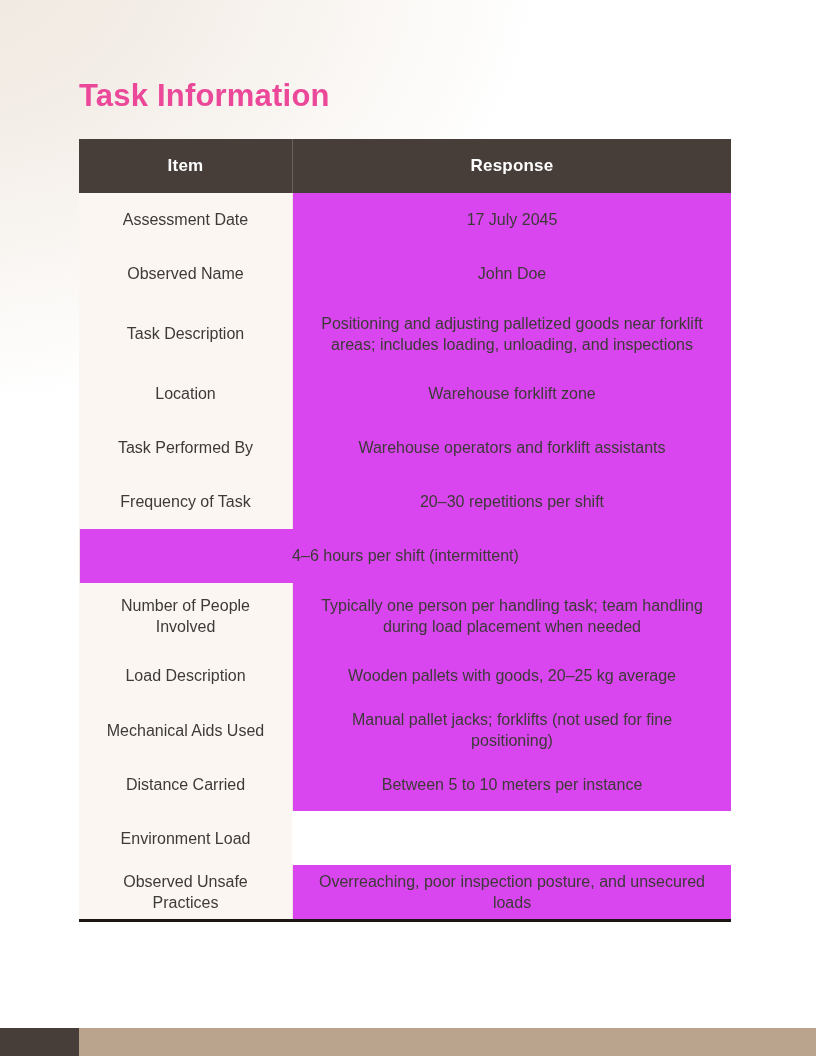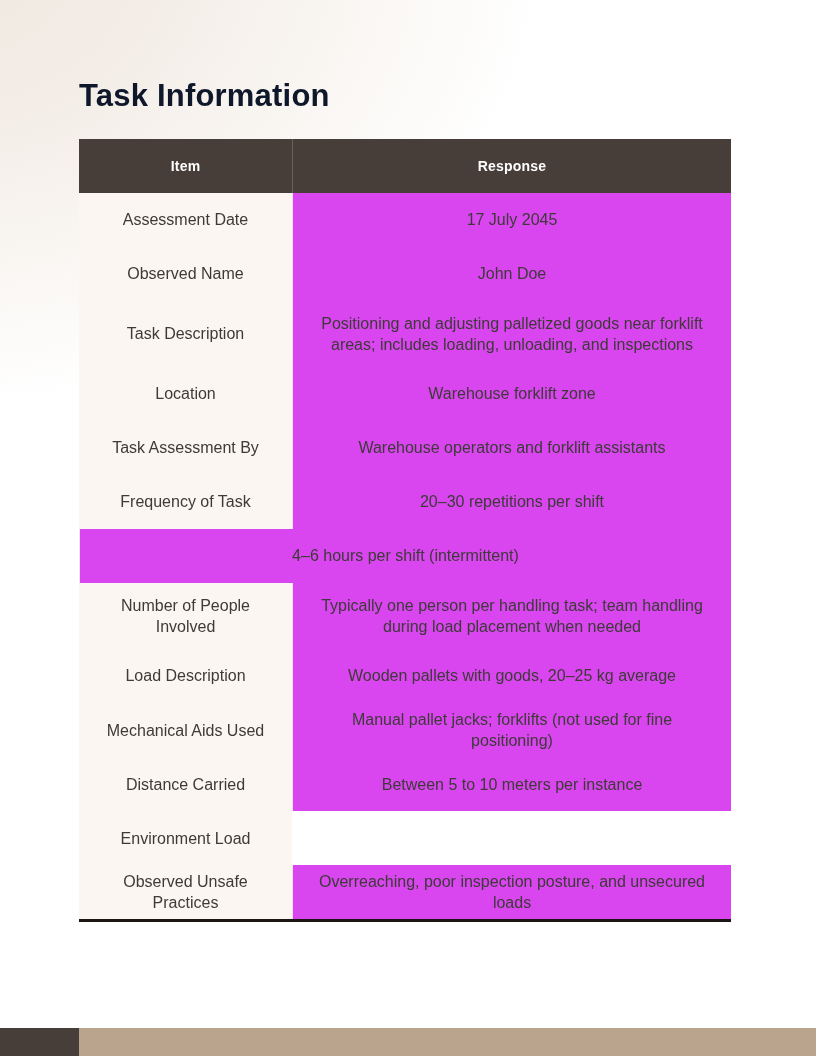--- a/index.html
+++ b/index.html
@@ -31,21 +31,21 @@
   }
 
   
   .title {
     position: absolute;
     left: 79px;
     top: 78px;
     font-size: 31px;
     font-weight: bold;
     letter-spacing: 0.2px;
-    color: #0f172a;
+    color: #ec4899;
     line-height: 1.15;
     white-space: nowrap;
   }
 
   
   .table {
     position: absolute;
     left: 79px;
     top: 139px;
     width: 652px;
@@ -55,21 +55,21 @@
   .thead {
     display: flex;
     background: #473E3A;
     height: 54px;
   }
   .thead .th {
     display: flex;
     align-items: center;
     justify-content: center;
     color: #ffffff;
-    font-size: 14px;
+    font-size: 17px;
     font-weight: bold;
     letter-spacing: 0.2px;
   }
   .th-item { width: 213px; }
   .th-resp {
     flex: 1;
     border-left: 1px solid #6a615c;
   }
 
   .tbody { display: block; }
@@ -148,21 +148,21 @@
         </div>
         <div class="row tall">
           <div class="cell cell-item">Task Description</div>
           <div class="cell cell-resp">Positioning and adjusting palletized goods near forklift areas; includes loading, unloading, and inspections</div>
         </div>
         <div class="row">
           <div class="cell cell-item">Location</div>
           <div class="cell cell-resp">Warehouse forklift zone</div>
         </div>
         <div class="row">
-          <div class="cell cell-item">Task Assessment By</div>
+          <div class="cell cell-item">Task Performed By</div>
           <div class="cell cell-resp">Warehouse operators and forklift assistants</div>
         </div>
         <div class="row">
           <div class="cell cell-item">Frequency of Task</div>
           <div class="cell cell-resp">20–30 repetitions per shift</div>
         </div>
         <div class="row">
           <div class="cell cell-resp">4–6 hours per shift (intermittent)</div>
         </div>
         <div class="row tall">

